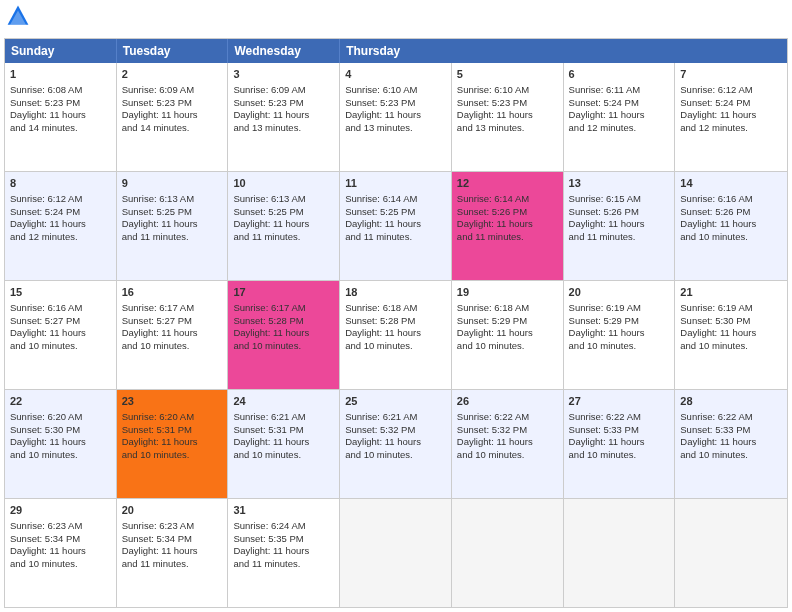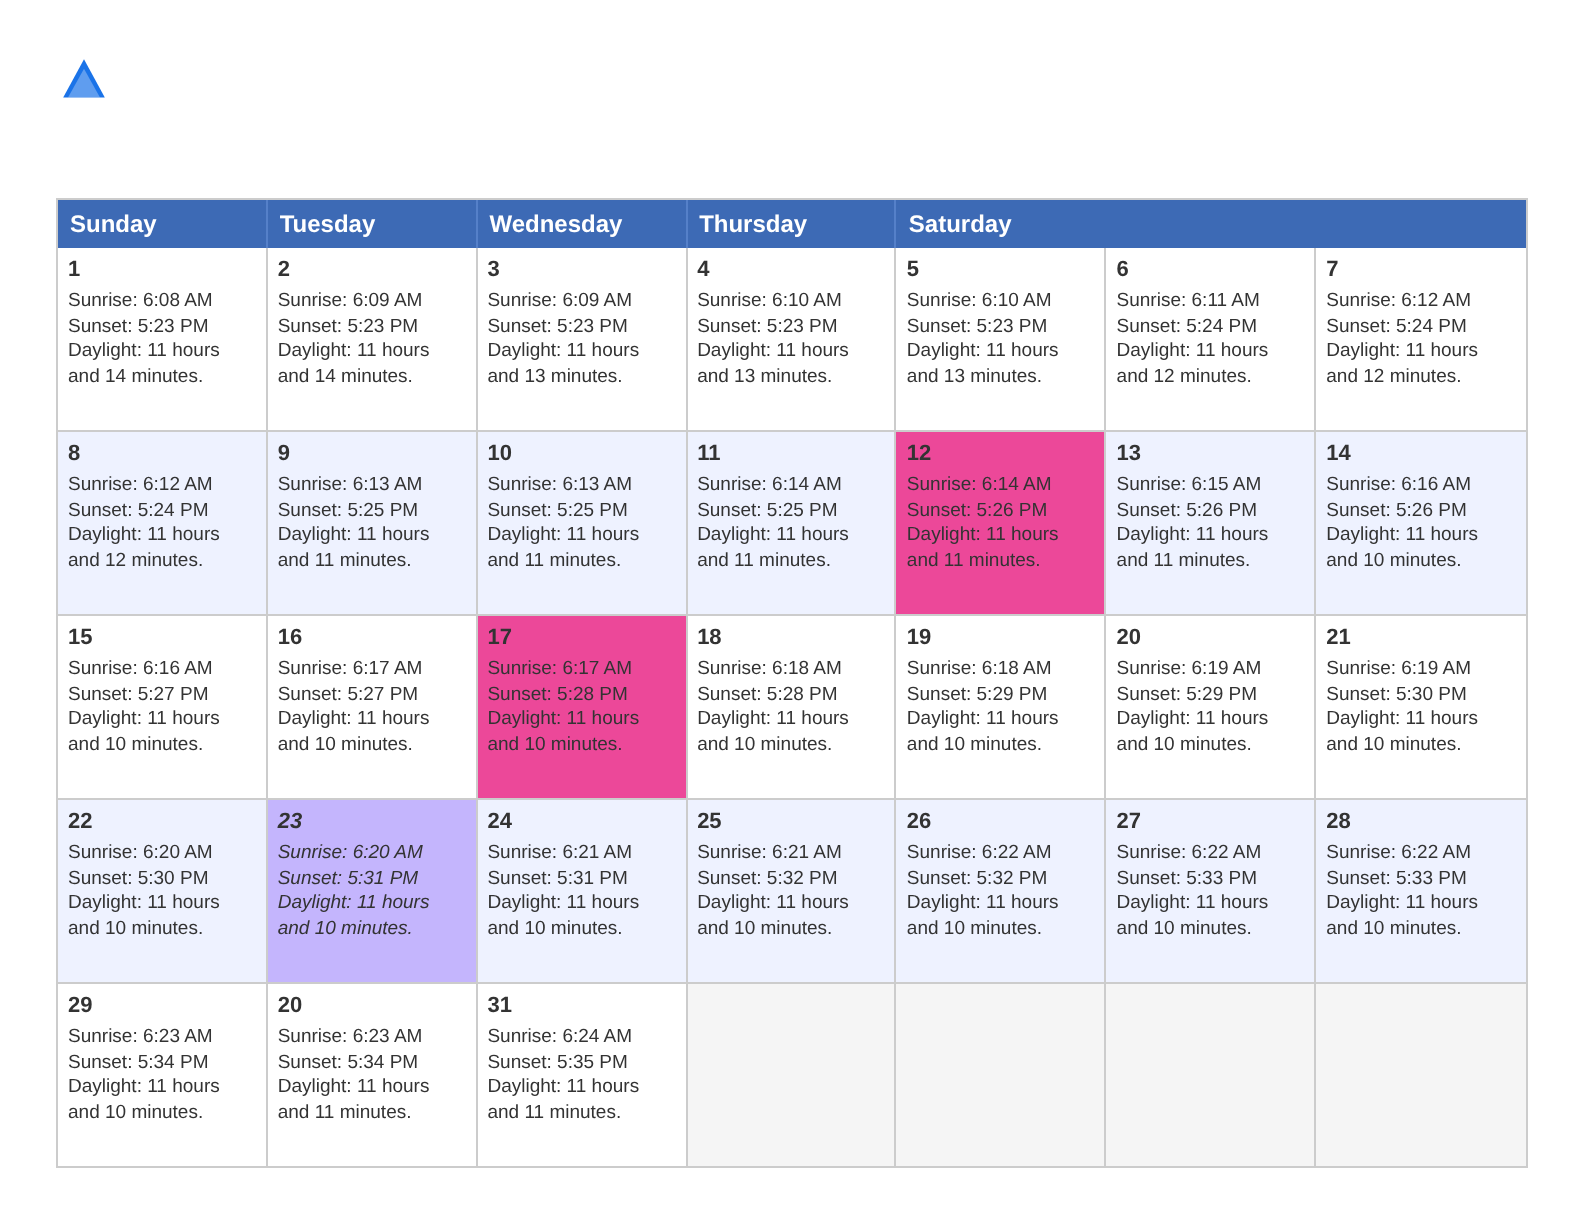--- a/index.html
+++ b/index.html
@@ -6,24 +6,23 @@
     body {
       width: 792px;
       height: 612px;
       font-family: Arial, sans-serif;
       background: #fff;
       overflow: hidden;
     }
     .page {
       width: 792px;
       height: 612px;
-      padding: 28px;
+      padding: 4px;
       display: flex;
       flex-direction: column;
-      gap: 37px;
     }
     .header {
       display: flex;
       justify-content: space-between;
       align-items: flex-start;
       margin-bottom: 10px;
     }
     .logo {
       display: flex;
       align-items: center;
@@ -137,21 +136,20 @@
       <div class="subtitle"></div>
     </div>
   </div>
 
   <div class="calendar">
     <div class="cal-header-row">
     <div class="cal-header-cell">Sunday</div>
         <div class="cal-header-cell">Tuesday</div>
         <div class="cal-header-cell">Wednesday</div>
         <div class="cal-header-cell">Thursday</div>
-        <div class="cal-header-cell">Saturday</div>
       </div>
     <div class="cal-body">
     <div class="cal-week" style="border-top: none;">
           <div class="cal-cell" style="background: rgb(255, 255, 255); border-right: 1px solid rgb(204, 204, 204);">
             <span class="day-num">1</span>
             <div>Sunrise: 6:08 AM</div>
             <div>Sunset: 5:23 PM</div>
             <div>Daylight: 11 hours</div>
             <div>and 14 minutes.</div>
           </div>
@@ -301,21 +299,21 @@
           </div>
         </div>
         <div class="cal-week" style="border-top: 1px solid rgb(204, 204, 204);">
           <div class="cal-cell" style="background: rgb(238, 242, 255); border-right: 1px solid rgb(204, 204, 204);">
             <span class="day-num">22</span>
             <div>Sunrise: 6:20 AM</div>
             <div>Sunset: 5:30 PM</div>
             <div>Daylight: 11 hours</div>
             <div>and 10 minutes.</div>
           </div>
-          <div class="cal-cell" style="background: #c4b5fd; border-right: 1px solid rgb(204, 204, 204); font-style: italic;">
+          <div class="cal-cell" style="background: #f97316; border-right: 1px solid rgb(204, 204, 204);">
             <span class="day-num">23</span>
             <div>Sunrise: 6:20 AM</div>
             <div>Sunset: 5:31 PM</div>
             <div>Daylight: 11 hours</div>
             <div>and 10 minutes.</div>
           </div>
           <div class="cal-cell" style="background: rgb(238, 242, 255); border-right: 1px solid rgb(204, 204, 204);">
             <span class="day-num">24</span>
             <div>Sunrise: 6:21 AM</div>
             <div>Sunset: 5:31 PM</div>

